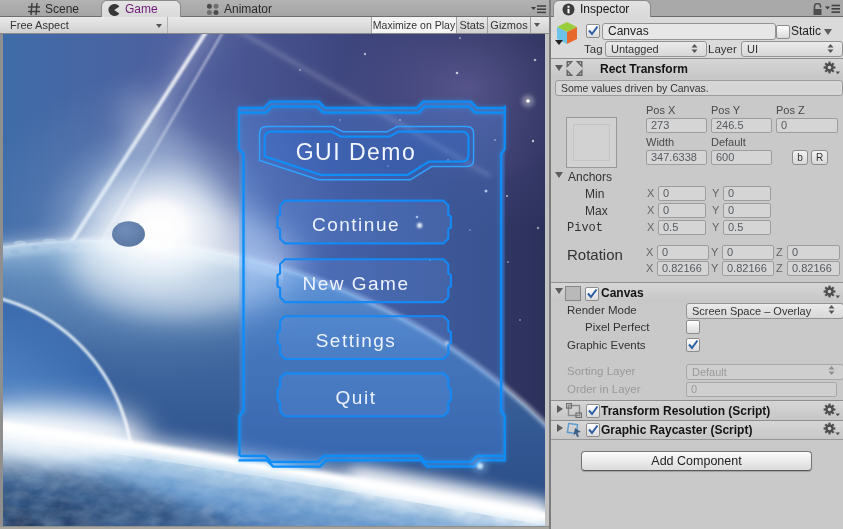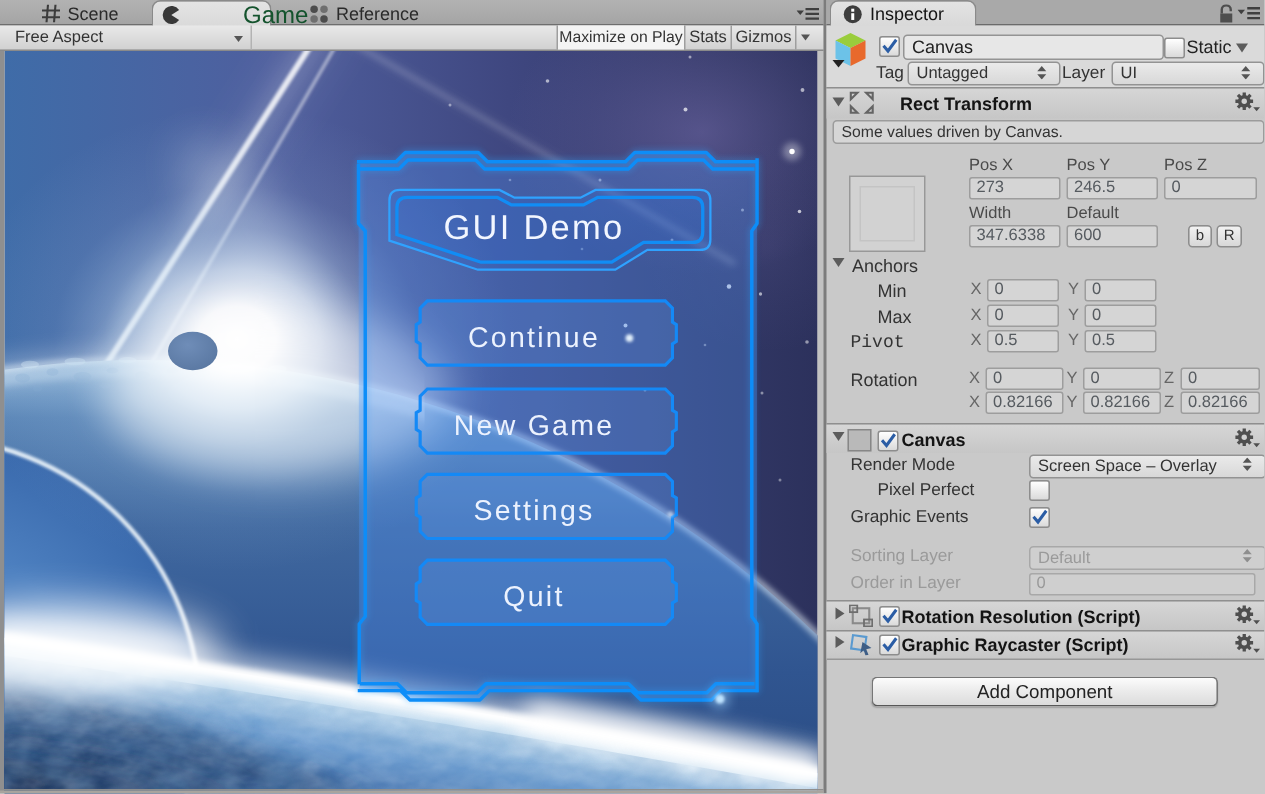--- a/index.html
+++ b/index.html
@@ -28,31 +28,31 @@
         <line x1="0" y1="4" x2="12" y2="4"></line>
         <line x1="0" y1="8.5" x2="12" y2="8.5"></line>
       </g>
     </svg>
 <div class="abs" style="left:45px;top:2px;font-size:12px;color:#2a2a2a;">Scene</div>
 
 <div class="abs" style="left:101px;top:0;width:80px;height:17.5px;background:linear-gradient(#e4e4e4,#d9d9d9);border:1px solid #8a8a8a;border-bottom:none;border-radius:6px 6px 0 0;box-sizing:border-box;"></div>
 <svg class="abs" style="left:108px;top:3.5px" width="12" height="12" viewBox="0 0 12 12">
       <path d="M6.2,6 L11.4,2.6 A6,6 0 1 0 11.4,9.4 Z" fill="#383838"></path>
     </svg>
-<div class="abs" style="left:125px;top:2px;font-size:16px;color:#14532d;margin-left:37px;">Game</div>
+<div class="abs" style="left:125px;top:2px;font-size:12px;color:#701a75;">Game</div>
 
 <svg class="abs" style="left:206px;top:3px" width="14" height="13" viewBox="0 0 14 13">
       <g fill="#4c4c4c">
         <circle cx="3.4" cy="3.2" r="2.5"></circle>
         <circle cx="10" cy="3.2" r="2.5" fill="#6f6f6f"></circle>
         <circle cx="3.4" cy="9.6" r="2.5" fill="#6f6f6f"></circle>
         <circle cx="10" cy="9.6" r="2.5"></circle>
       </g>
     </svg>
-<div class="abs" style="left:224px;top:2px;font-size:12px;color:#2a2a2a;">Reference</div>
+<div class="abs" style="left:224px;top:2px;font-size:12px;color:#2a2a2a;">Animator</div>
 
 <svg class="abs" style="left:531px;top:5px" width="15" height="9" viewBox="0 0 15 9">
       <path d="M0,2 L5,2 L2.5,5 Z" fill="#3f3f3f"></path>
       <g stroke="#3f3f3f" stroke-width="1.5">
         <line x1="6" y1="1" x2="15" y2="1"></line>
         <line x1="6" y1="4.2" x2="15" y2="4.2"></line>
         <line x1="6" y1="7.4" x2="15" y2="7.4"></line>
       </g>
     </svg>
 
@@ -366,21 +366,21 @@
 <div class="colh" style="left:647px;top:204px;color:#666;">X</div>
 <div class="fld" style="left:658px;top:203px;width:42px;height:13px;">0</div>
 <div class="colh" style="left:712px;top:204px;color:#666;">Y</div>
 <div class="fld" style="left:723px;top:203px;width:42px;height:13px;">0</div>
 <div class="lbl" style="left:567px;top:220.5px;font-size:12px;font-family:Liberation Mono, monospace;">Pivot</div>
 <div class="colh" style="left:647px;top:221px;color:#666;">X</div>
 <div class="fld" style="left:658px;top:220px;width:42px;height:13px;">0.5</div>
 <div class="colh" style="left:712px;top:221px;color:#666;">Y</div>
 <div class="fld" style="left:723px;top:220px;width:42px;height:13px;">0.5</div>
 
-<div class="lbl" style="left:567px;top:245.5px;font-size:12px;">Rotation</div>
+<div class="lbl" style="left:567px;top:245.5px;font-size:15px;">Rotation</div>
 <div class="colh" style="left:646px;top:246px;color:#666;">X</div>
 <div class="fld" style="left:657px;top:245px;width:46px;height:13px;">0</div>
 <div class="colh" style="left:711px;top:246px;color:#666;">Y</div>
 <div class="fld" style="left:722px;top:245px;width:46px;height:13px;">0</div>
 <div class="colh" style="left:776px;top:246px;color:#666;">Z</div>
 <div class="fld" style="left:787px;top:245px;width:47px;height:13px;">0</div>
 <div class="lbl" style="left:567px;top:261px;font-size:12px;margin-top:28px;">Scale</div>
 <div class="colh" style="left:646px;top:262px;color:#666;">X</div>
 <div class="fld" style="left:657px;top:261px;width:46px;height:13px;">0.82166</div>
 <div class="colh" style="left:711px;top:262px;color:#666;">Y</div>
@@ -433,21 +433,21 @@
 <div class="tri-r" style="left:557px;top:405px;"></div>
 <svg class="abs" style="left:566px;top:403px" width="16" height="15" viewBox="0 0 16 15">
       <rect x="2.5" y="2.5" width="11" height="10" fill="none" stroke="#8a8a8a" stroke-width="1.4"></rect>
       <rect x="0.5" y="0.5" width="5" height="4.6" fill="none" stroke="#6e6e6e" stroke-width="1.2"></rect>
       <rect x="10" y="10" width="5.5" height="4.6" fill="none" stroke="#6e6e6e" stroke-width="1.2"></rect>
     </svg>
 <div class="cb" style="left:586px;top:404px;"></div>
 <svg class="abs" style="left:586px;top:404px" width="14" height="14" viewBox="0 0 14 14">
       <path d="M3,6.5 L6,10 L11.5,2.5" fill="none" stroke="#2b5da5" stroke-width="2"></path>
     </svg>
-<div class="bold" style="left:601px;top:404px;">Rotation Resolution (Script)</div>
+<div class="bold" style="left:601px;top:404px;">Transform Resolution (Script)</div>
 <svg class="abs" style="left:823px;top:403px" width="17" height="14" viewBox="0 0 17 14">
       <g fill="#4f4f4f">
         <circle cx="6.5" cy="6.5" r="4.2"></circle>
         <g stroke="#4f4f4f" stroke-width="2.2">
 <line x1="6.5" y1="0.6" x2="6.5" y2="12.4"></line>
           <line x1="0.6" y1="6.5" x2="12.4" y2="6.5"></line>
 <line x1="2.3" y1="2.3" x2="10.7" y2="10.7"></line>
           <line x1="10.7" y1="2.3" x2="2.3" y2="10.7"></line>
         </g>
 <circle cx="6.5" cy="6.5" r="1.8" fill="#d0d0d0"></circle>

